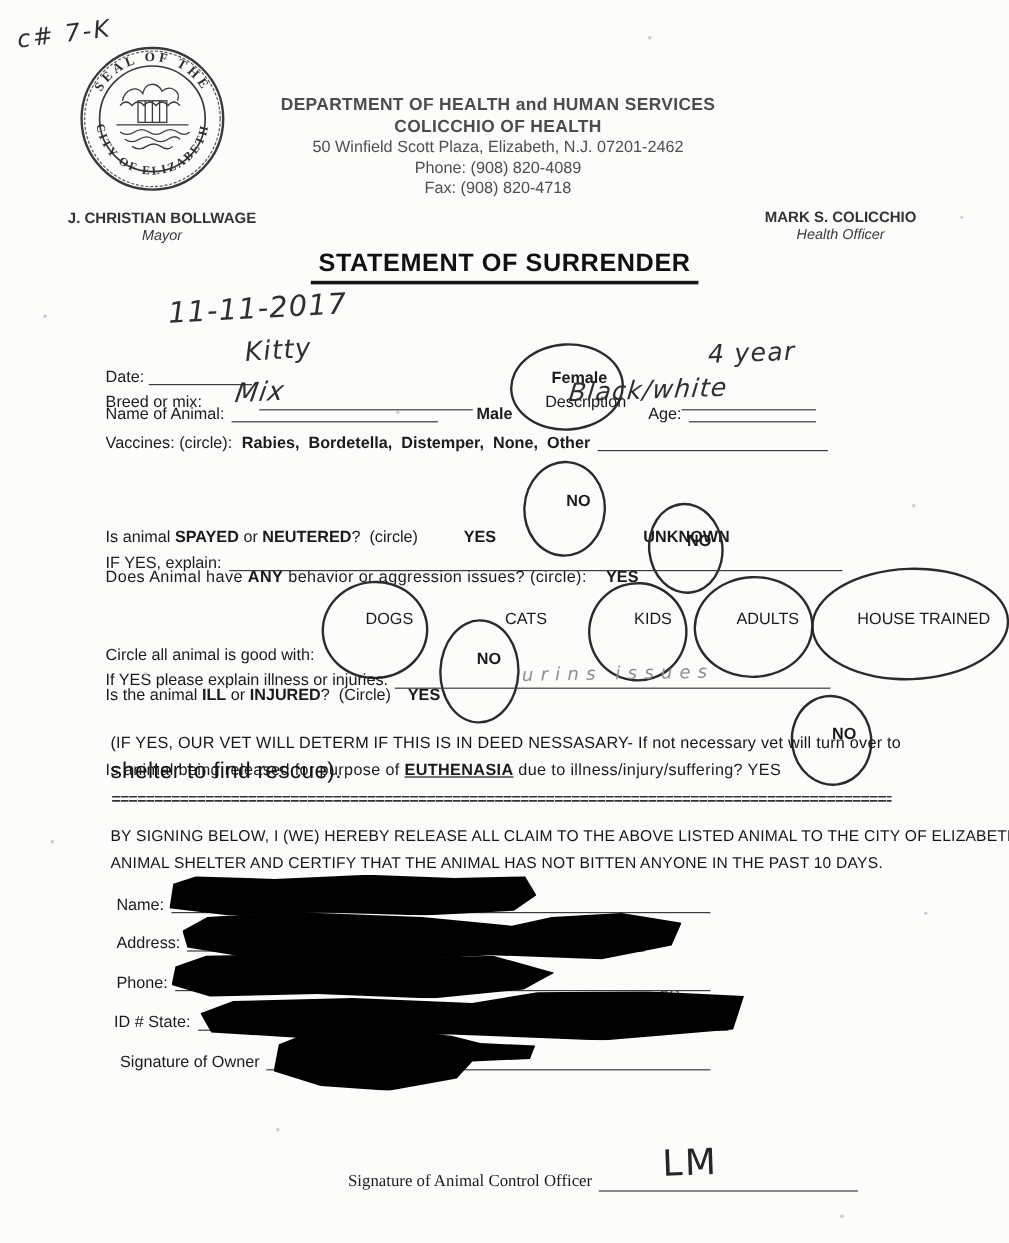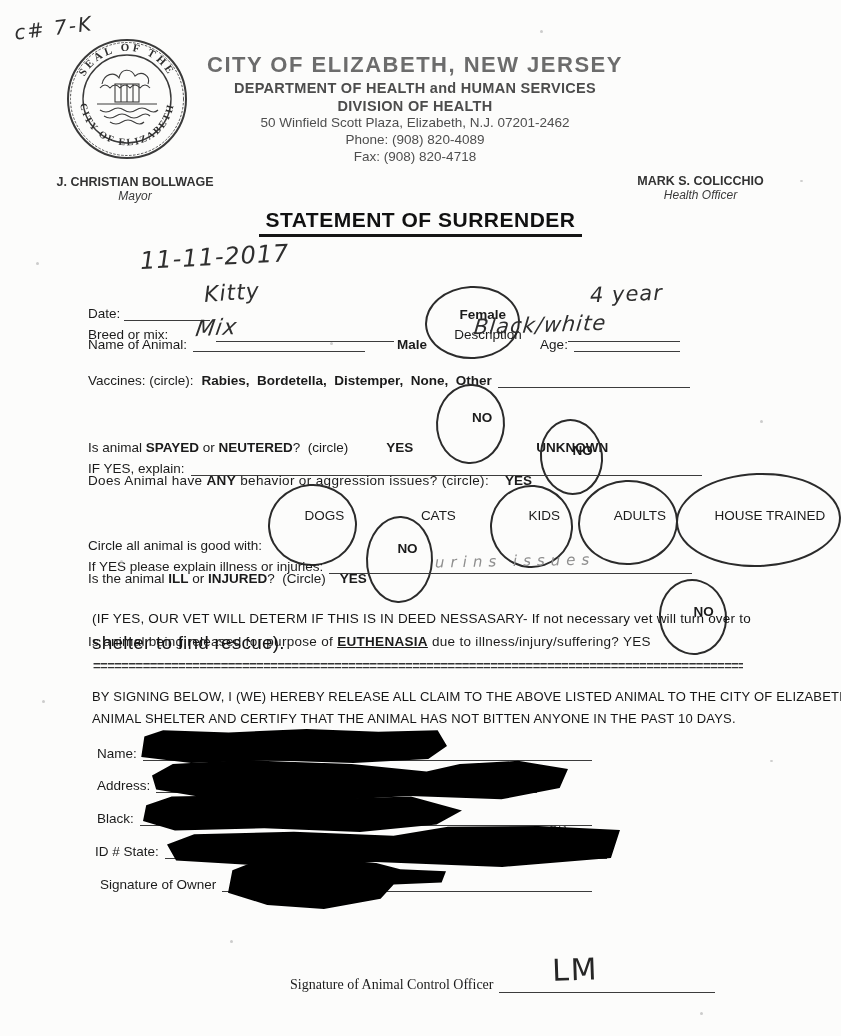--- a/index.html
+++ b/index.html
@@ -80,23 +80,22 @@
       <path d="M36,52 q5,-6 10,0 q5,-6 10,0 q5,-6 10,0 q5,-6 10,0 q5,-6 10,0"></path>
       <rect x="51" y="48" width="24" height="18"></rect>
       <path d="M57,48 V66 M63,48 V66 M69,48 V66"></path>
       <path d="M33,68 H93"></path>
       <path d="M36,74 q6,4 12,0 q6,-4 12,0 q6,4 12,0 q6,-4 12,0 q6,4 10,0"></path>
       <path d="M40,80 q6,4 12,0 q6,-4 12,0 q6,4 12,0 q6,-4 10,0"></path>
       <path d="M46,86 q6,4 12,0 q6,-4 12,0 q6,4 10,0"></path>
     </g>
   </svg>
 
-  <div class="hdr hdr-city" style="top:52px;">CITY OF ELIZABETH, NEW JERSEY</div>
   <div class="hdr hdr-dept" style="top:80px;">DEPARTMENT OF HEALTH and HUMAN SERVICES</div>
-  <div class="hdr hdr-div" style="top:98px;">DIVISION OF HEALTH</div>
+  <div class="hdr hdr-div" style="top:98px;">COLICCHIO OF HEALTH</div>
   <div class="hdr hdr-addr" style="top:115px;">50 Winfield Scott Plaza, Elizabeth, N.J. 07201-2462</div>
   <div class="hdr hdr-phone" style="top:132px;">Phone: (908) 820-4089</div>
   <div class="hdr hdr-fax" style="top:149px;">Fax: (908) 820-4718</div>
 
   <div class="official" style="left:618px;top:174px;width:165px;">
     <div class="nm">MARK S. COLICCHIO</div>
     <div class="ti">Health Officer</div>
   </div>
   <div class="official" style="left:50px;top:175px;width:170px;">
     <div class="nm">J. CHRISTIAN BOLLWAGE</div>
@@ -131,21 +130,21 @@
     <span class="lbl">Breed or mix:</span>
     <span class="seg" style="width:178px;margin-left:8px;"></span>
     <span class="lbl" style="margin-left:20px;">Description</span>
     <span class="fill"></span>
   </div>
   <div class="hw" style="left:196px;top:315px;font-size:22px;transform:rotate(-3deg) skewX(-12deg);">Mix</div>
   <div class="hw" style="left:474px;top:313px;font-size:21px;transform:rotate(-2deg) skewX(-8deg);">Black/white</div>
 
   <div class="row" style="top:361px;width:602px;">
     <span class="lbl">Vaccines: (circle):</span>
-    <span class="opt" style="margin-left:8px;margin-top:12px;">Rabies,  Bordetella,  Distemper,  None,  Other</span>
+    <span class="opt" style="margin-left:8px;">Rabies,  Bordetella,  Distemper,  None,  Other</span>
     <span class="fill"></span>
   </div>
 
   <div class="row" style="top:395px;">
     <span class="lbl"><span>Is animal </span><span class="b">SPAYED</span><span> or </span><span class="b">NEUTERED</span><span>?  (circle)</span></span>
     <span class="lbl b" style="margin-left:38px;">YES</span>
     <span class="tok" style="margin-left:36px;">
       <span class="lbl b">NO</span>
       <span class="ring" style="left:-13px;right:-13px;top:-11px;bottom:-9px;transform:rotate(3deg);"></span>
     </span>
@@ -222,21 +221,21 @@
 
   <div class="row" style="left:97px;top:746px;width:495px;">
     <span class="lbl">Name:</span>
     <span class="fill"></span>
   </div>
   <div class="row" style="left:97px;top:778px;width:440px;">
     <span class="lbl">Address:</span>
     <span class="fill"></span>
   </div>
   <div class="row" style="left:97px;top:811px;width:495px;">
-    <span class="lbl">Black:</span>
+    <span class="lbl">Phone:</span>
     <span class="fill"></span>
   </div>
   <div class="row" style="left:95px;top:844px;width:512px;">
     <span class="lbl">ID # State:</span>
     <span class="fill"></span>
   </div>
   <div class="row" style="left:100px;top:877px;width:492px;">
     <span class="lbl">Signature of Owner</span>
     <span class="fill"></span>
   </div>

